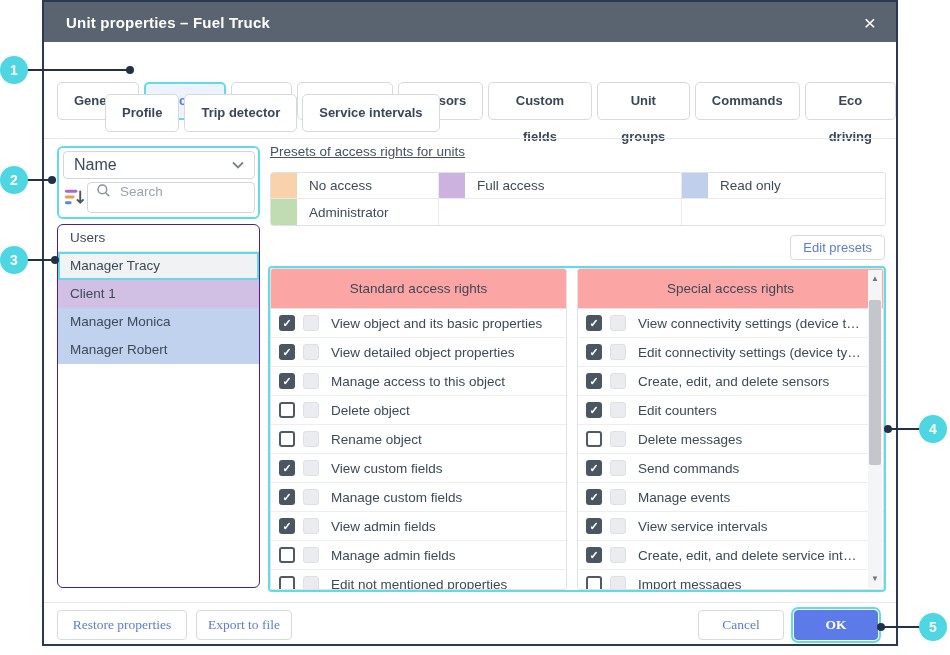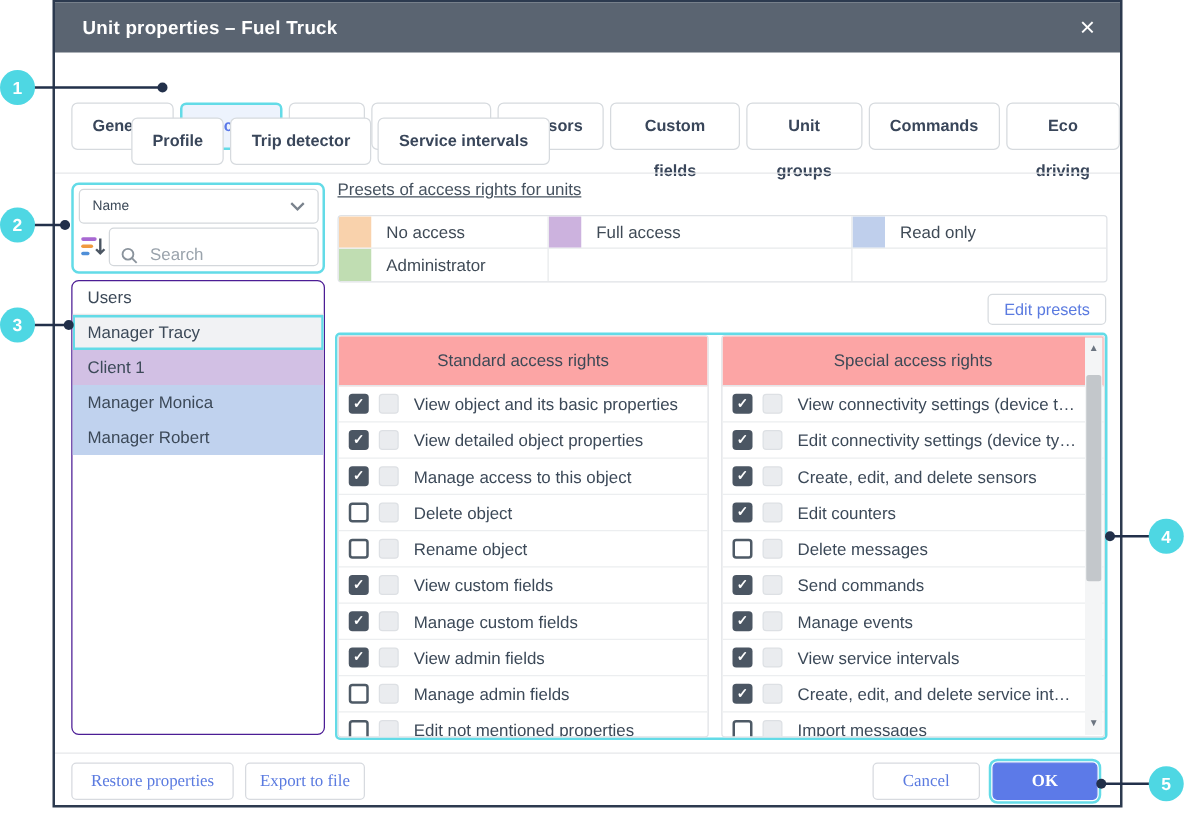--- a/index.html
+++ b/index.html
@@ -22,27 +22,27 @@
   .tab{height:38px;line-height:36px;padding:0 16px;background:#ffffff;border:1px solid #d6dade;
     border-radius:5px;font-size:13px;font-weight:700;color:#39465a;cursor:pointer;font-family:inherit;}
   .tab-active{border:2px solid #63dbe7;line-height:34px;background:#edf3fd;color:#5a78e8;}
 
   .tabs-divider{position:absolute;left:0;top:136px;width:852px;height:1px;background:#e6e8ea;}
 
   
   .filter-box{position:absolute;left:13px;top:144px;width:203px;height:73px;
     border:2px solid #63dbe7;border-radius:6px;background:#ffffff;}
   .name-select{position:absolute;left:4px;top:3px;width:192px;height:28px;border:1px solid #d3d7db;
-    border-radius:4px;display:flex;align-items:center;padding:0 10px;font-size:11px;color:#3c4958;
+    border-radius:4px;display:flex;align-items:center;padding:0 10px;font-size:16px;color:#3c4958;
     cursor:pointer;background:#fff;}
   .name-select .grow{flex:1;}
   .sort-btn{position:absolute;left:3px;top:37px;width:24px;height:26px;border:none;background:none;
     padding:2px 0 0 0;cursor:pointer;}
   .search-box{position:absolute;left:28px;top:34px;width:168px;height:31px;border:1px solid #d3d7db;
-    border-radius:4px;display:flex;align-items:flex-end;padding:0 8px;background:#fff;}
+    border-radius:4px;display:flex;align-items:flex-start;padding:0 8px;background:#fff;}
   .search-box input{border:none;outline:none;flex:1;min-width:0;font-size:13.5px;margin-left:7px;
     font-family:inherit;color:#3c4958;background:transparent;}
   .search-box input::placeholder{color:#9aa3ac;}
 
   .users-list{position:absolute;left:13px;top:222px;width:203px;height:364px;background:#ffffff;
     border:1px solid #4c1d95;border-radius:6px;overflow:hidden;}
   .users-header{height:27px;line-height:26px;padding-left:12px;font-size:13.5px;color:#3c4958;
     border-bottom:1px solid #e6e8ea;}
   .user-row{height:28px;line-height:28px;padding-left:12px;font-size:13.5px;color:#3c4958;cursor:pointer;}
   .user-selected{box-shadow:inset 0 0 0 2px #63dbe7;}

